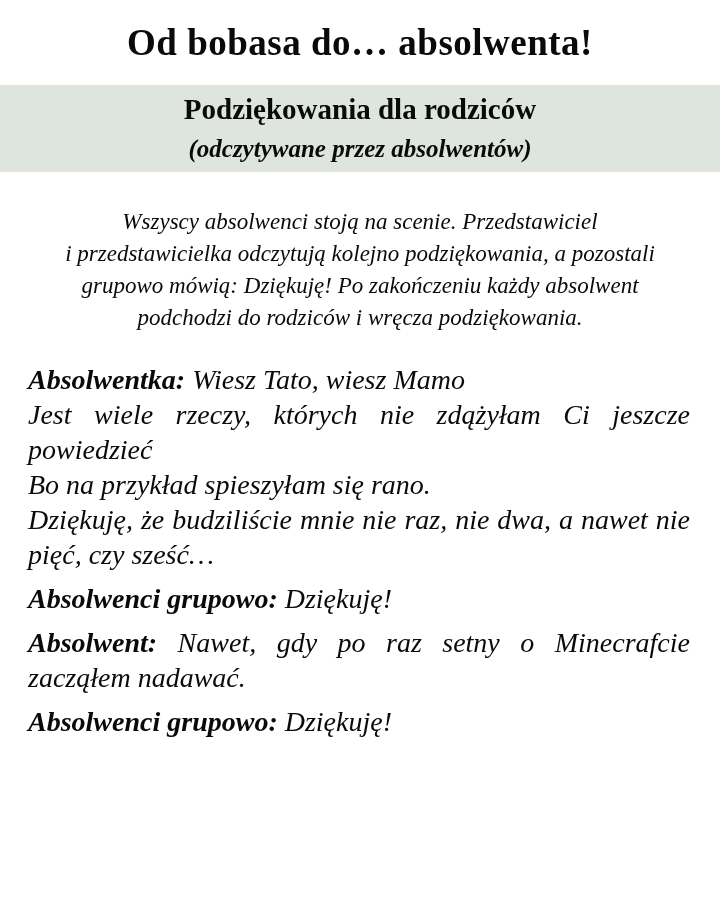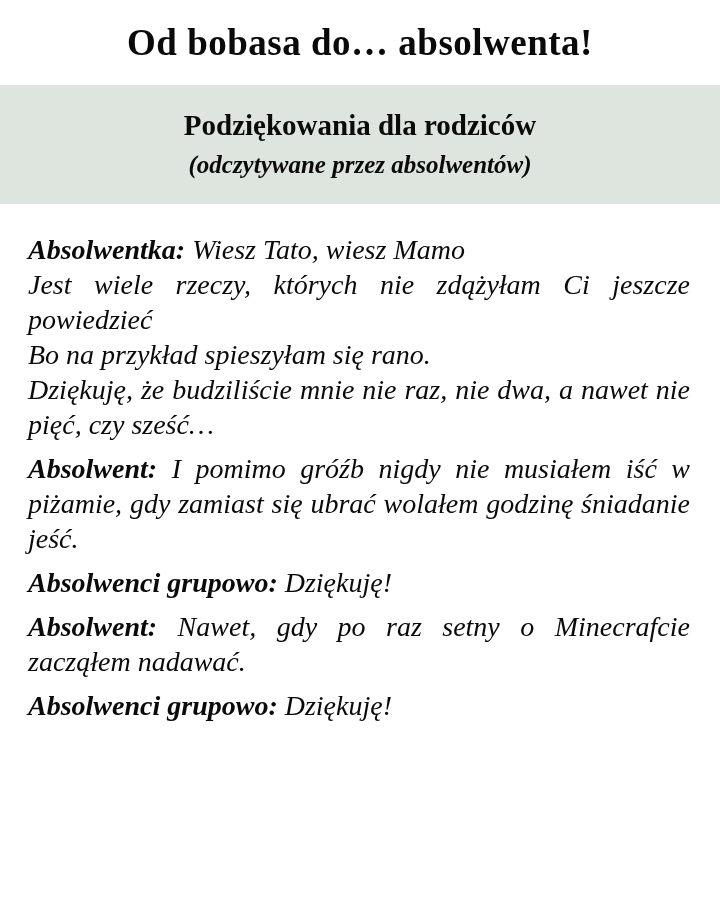--- a/index.html
+++ b/index.html
@@ -19,21 +19,21 @@
     align-items: center;
     justify-content: center;
   }
   .doc-title {
     font-size: 37px;
     font-weight: bold;
     letter-spacing: 0.5px;
     text-align: center;
   }
   .banner {
-    height: 119px;
+    height: 87px;
     background: #dde5de;
     display: flex;
     flex-direction: column;
     align-items: center;
     justify-content: center;
   }
   .banner-heading {
     font-size: 29px;
     font-weight: bold;
     line-height: 40px;
@@ -75,22 +75,22 @@
 
   <div class="title-wrap">
     <h1 class="doc-title">Od bobasa do… absolwenta!</h1>
   </div>
 
   <div class="banner" style="background-color: rgb(221, 229, 222);">
     <div class="banner-heading">Podziękowania dla rodziców</div>
     <div class="banner-subheading">(odczytywane przez absolwentów)</div>
   </div>
 
+  <div class="stage-direction">Wszyscy absolwenci stoją na scenie. Przedstawiciel<br>i przedstawicielka odczytują kolejno podziękowania, a pozostali<br>grupowo mówią: Dziękuję! Po zakończeniu każdy absolwent<br>podchodzi do rodziców i wręcza podziękowania.</div>
 
   <div class="script-blocks">
       <p class="speech"><span class="speaker">Absolwentka:</span> Wiesz Tato, wiesz Mamo<br>Jest wiele rzeczy, których nie zdążyłam Ci jeszcze powiedzieć<br>Bo na przykład spieszyłam się rano.<br>Dziękuję, że budziliście mnie nie raz, nie dwa, a nawet nie pięć, czy sześć…</p>
-      <p class="speech"><span class="speaker">Absolwent:</span> I pomimo gróźb nigdy nie musiałem iść w piżamie, gdy zamiast się ubrać wolałem godzinę śniadanie jeść.</p>
       <p class="speech"><span class="speaker">Absolwenci grupowo:</span> Dziękuję!</p>
       <p class="speech"><span class="speaker">Absolwent:</span> Nawet, gdy po raz setny o Minecrafcie zacząłem nadawać.</p>
       <p class="speech"><span class="speaker">Absolwenci grupowo:</span> Dziękuję!</p>
     </div>
 
 </div>
 
 </body></html>

